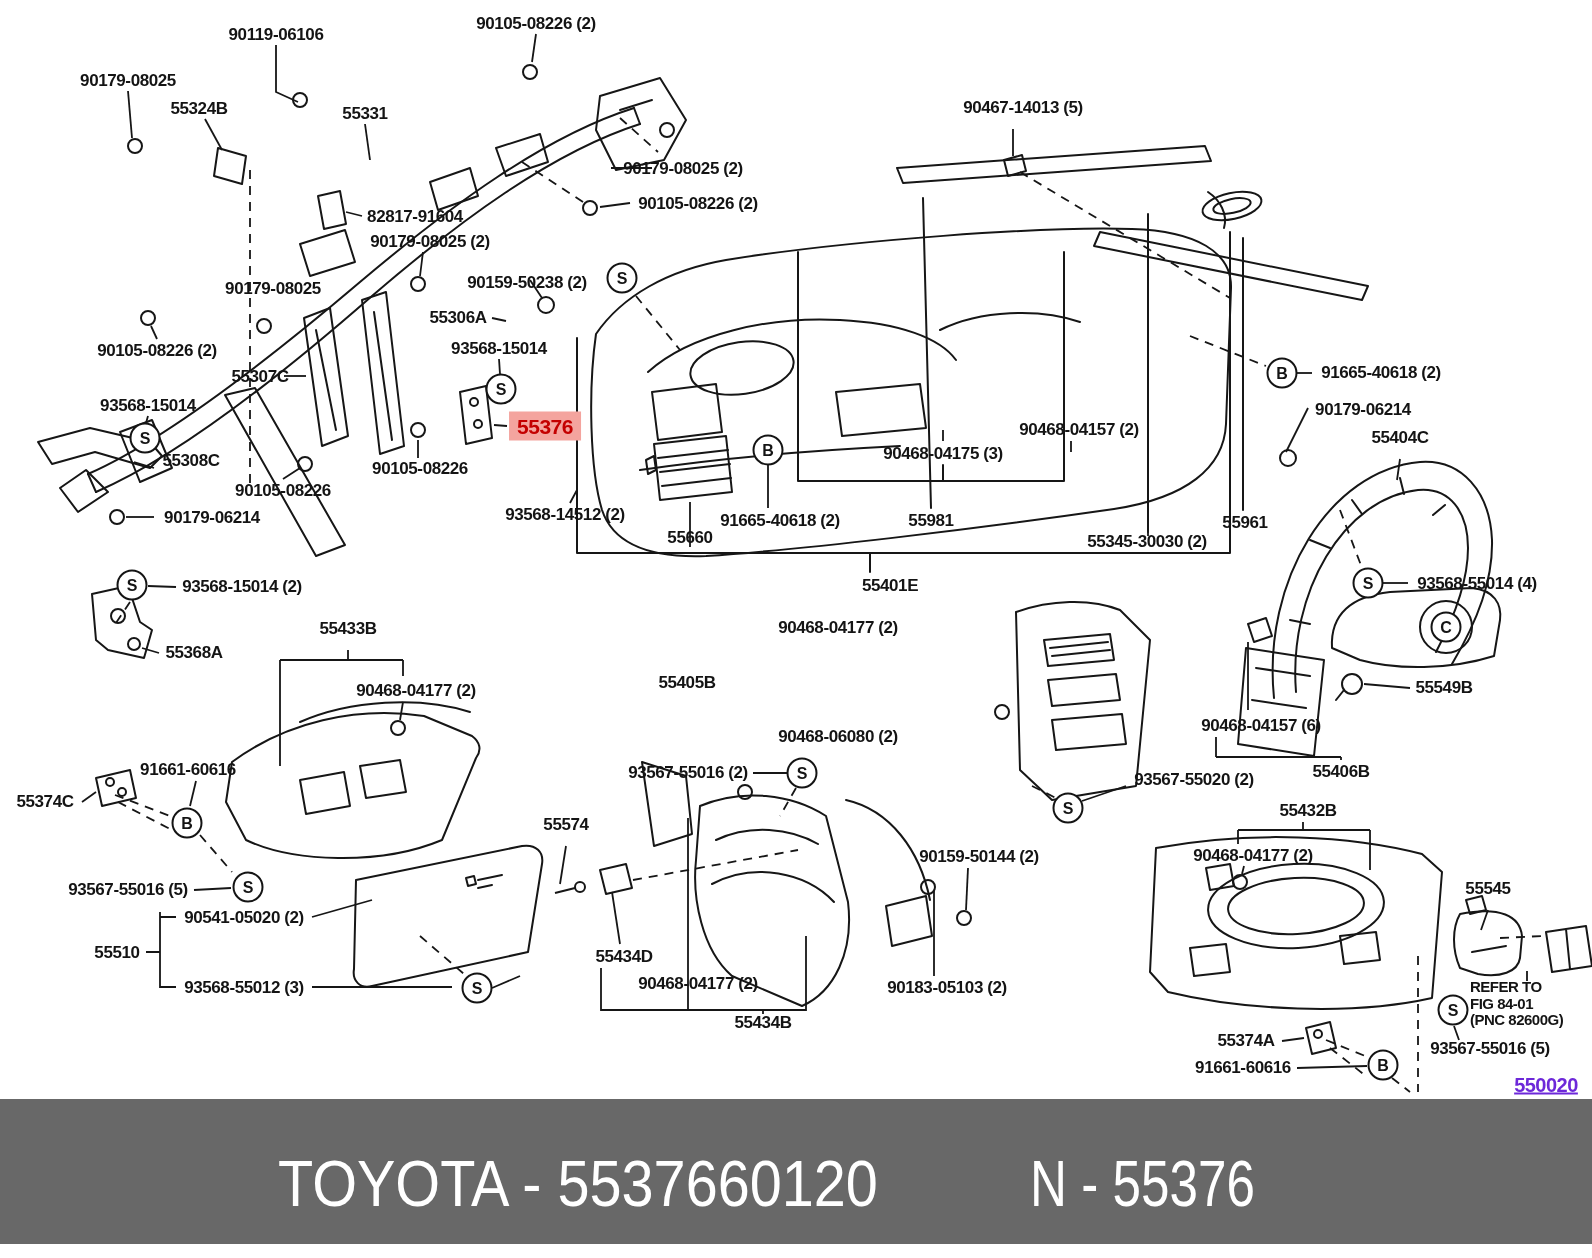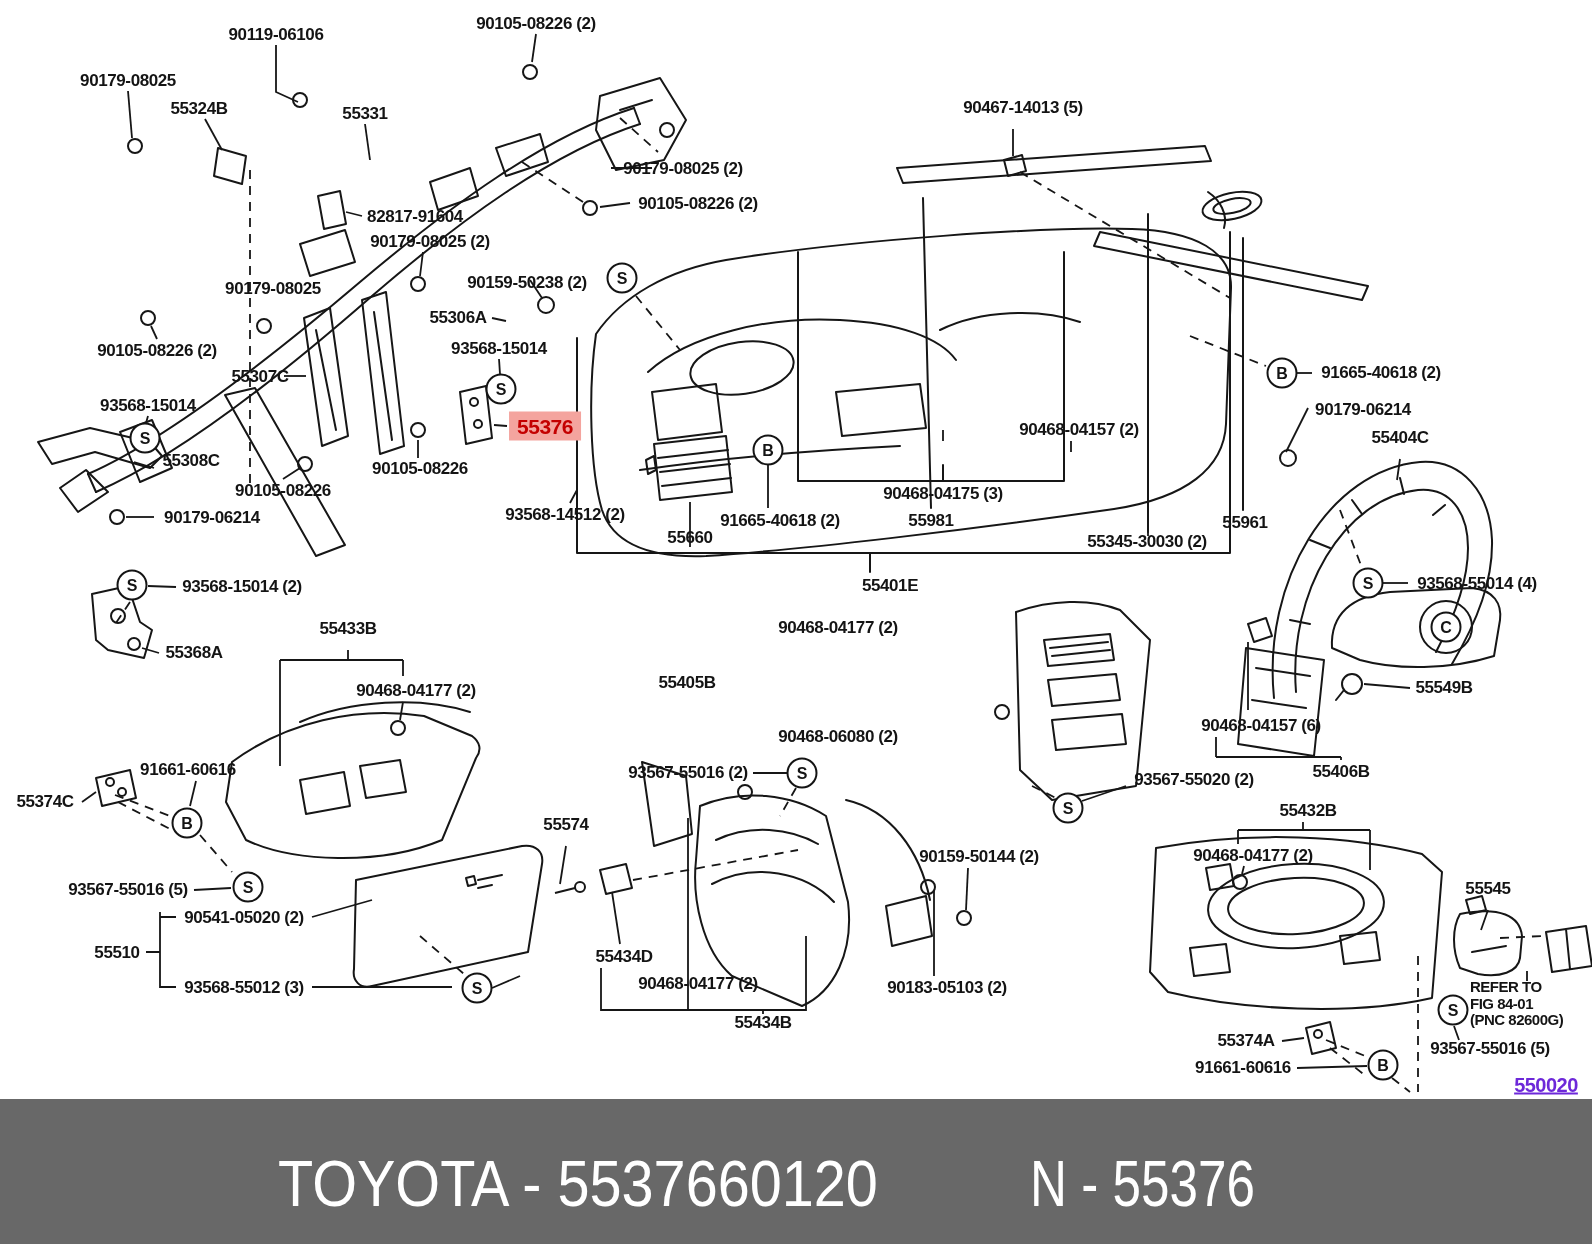--- a/index.html
+++ b/index.html
@@ -266,21 +266,21 @@
       <span class="lbl" style="left: 148px; top: 405px;">93568-15014</span>
       <span class="lbl hl" style="left: 545px; top: 426px;">55376</span>
       <span class="lbl" style="left: 191px; top: 460px;">55308C</span>
       <span class="lbl" style="left: 420px; top: 468px;">90105-08226</span>
       <span class="lbl" style="left: 283px; top: 490px;">90105-08226</span>
       <span class="lbl" style="left: 212px; top: 517px;">90179-06214</span>
       <span class="lbl" style="left: 565px; top: 514px;">93568-14512 (2)</span>
       <span class="lbl" style="left: 780px; top: 520px;">91665-40618 (2)</span>
       <span class="lbl" style="left: 690px; top: 537px;">55660</span>
       <span class="lbl" style="left: 931px; top: 520px;">55981</span>
-      <span class="lbl" style="left: 943px; top: 453px; margin-top: 40px;">90468-04175 (3)</span>
+      <span class="lbl" style="left: 943px; top: 453px;">90468-04175 (3)</span>
       <span class="lbl" style="left: 1071px; top: 429px; margin-left: 8px;">90468-04157 (2)</span>
       <span class="lbl" style="left: 1023px; top: 107px;">90467-14013 (5)</span>
       <span class="lbl" style="left: 1381px; top: 372px;">91665-40618 (2)</span>
       <span class="lbl" style="left: 1363px; top: 409px;">90179-06214</span>
       <span class="lbl" style="left: 1400px; top: 437px;">55404C</span>
       <span class="lbl" style="left: 1147px; top: 541px;">55345-30030 (2)</span>
       <span class="lbl" style="left: 1245px; top: 522px;">55961</span>
       <span class="lbl" style="left: 890px; top: 585px;">55401E</span>
       <span class="lbl" style="left: 1477px; top: 583px;">93568-55014 (4)</span>
       <span class="lbl" style="left: 242px; top: 586px;">93568-15014 (2)</span>

